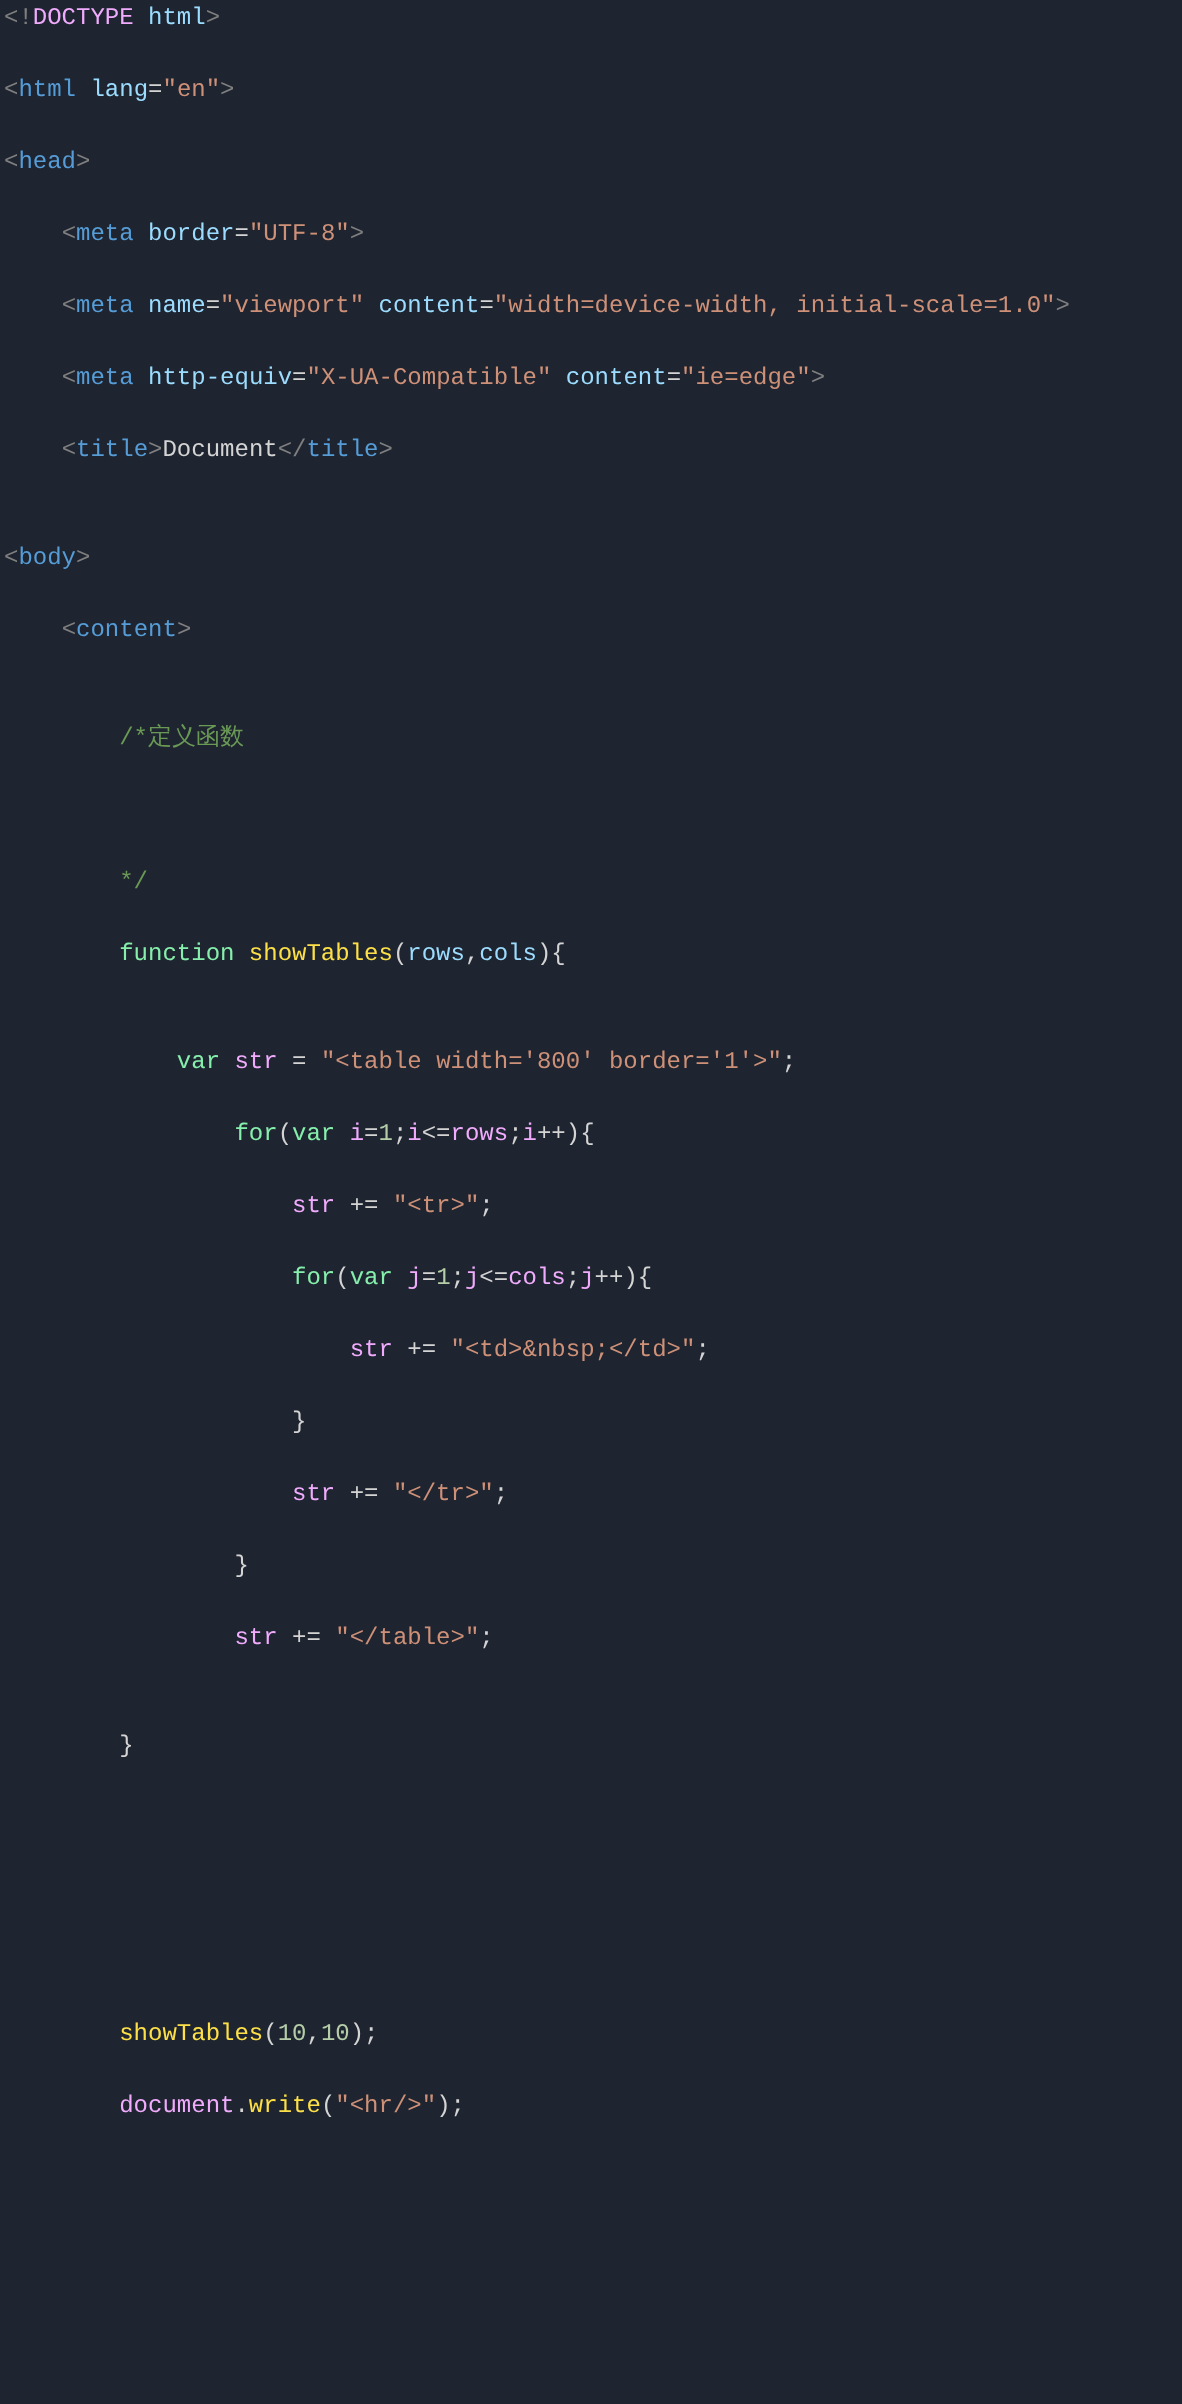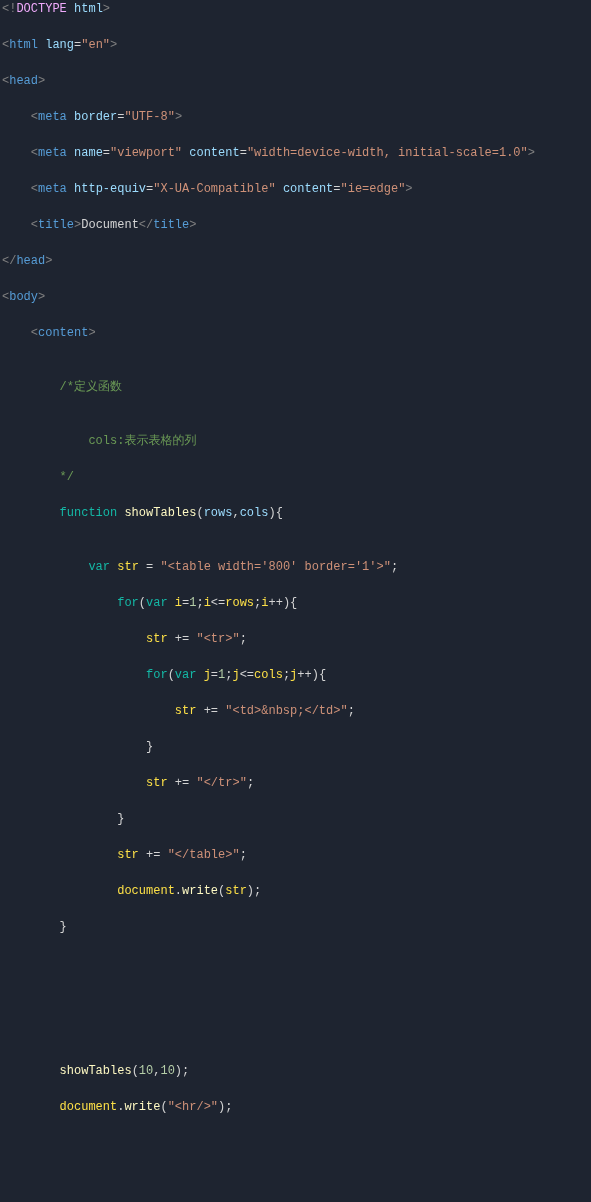--- a/index.html
+++ b/index.html
@@ -18,55 +18,53 @@
   }
   .empty-line { height: 18px; }
   
   .punct { color: #808080; } 
   .doctype { color: #f0abfc; } 
   .elem { color: #569cd6; } 
   .attr { color: #9cdcfe; } 
   .str { color: #ce9178; } 
   .text { color: #d4d4d4; } 
   .comment { color: #6a9955; text-align: right; } 
-  .kw { color: #14b8a6; margin-top: 16px; } 
-  .func { color: #fef9c3; } 
+  .kw { color: #86efac; margin-top: 16px; } 
+  .func { color: #fde047; } 
   .param { color: #9cdcfe; } 
-  .varname { color: #fde047; }
+  .varname { color: #f0abfc; }
   .num { color: #b5cea8; }
 </style>
 </head>
 <body>
 
 <div>
 <div class="code-line"><span class="punct">&lt;</span><span class="punct">!</span><span class="doctype">DOCTYPE</span><span> </span><span class="attr">html</span><span class="punct">&gt;</span></div>
 <div class="empty-line"></div>
 <div class="code-line"><span class="punct">&lt;</span><span class="elem">html</span><span> </span><span class="attr">lang</span><span class="text">=</span><span class="str">"</span><span class="str">en</span><span class="str">"</span><span class="punct">&gt;</span></div>
 <div class="empty-line"></div>
 <div class="code-line"><span class="punct">&lt;</span><span class="elem">head</span><span class="punct">&gt;</span></div>
 <div class="empty-line"></div>
 <div class="code-line"><span>    </span><span class="punct">&lt;</span><span class="elem">meta</span><span> </span><span class="attr">border</span><span class="text">=</span><span class="str">"</span><span class="str">UTF-8</span><span class="str">"</span><span class="punct">&gt;</span></div>
 <div class="empty-line"></div>
 <div class="code-line"><span>    </span><span class="punct">&lt;</span><span class="elem">meta</span><span> </span><span class="attr">name</span><span class="text">=</span><span class="str">"</span><span class="str">viewport</span><span class="str">"</span><span> </span><span class="attr">content</span><span class="text">=</span><span class="str">"</span><span class="str">width=device-width, initial-scale=1.0</span><span class="str">"</span><span class="punct">&gt;</span></div>
 <div class="empty-line"></div>
 <div class="code-line"><span>    </span><span class="punct">&lt;</span><span class="elem">meta</span><span> </span><span class="attr">http-equiv</span><span class="text">=</span><span class="str">"</span><span class="str">X-UA-Compatible</span><span class="str">"</span><span> </span><span class="attr">content</span><span class="text">=</span><span class="str">"</span><span class="str">ie=edge</span><span class="str">"</span><span class="punct">&gt;</span></div>
 <div class="empty-line"></div>
 <div class="code-line"><span>    </span><span class="punct">&lt;</span><span class="elem">title</span><span class="punct">&gt;</span><span class="text">Document</span><span class="punct">&lt;/</span><span class="elem">title</span><span class="punct">&gt;</span></div>
 <div class="empty-line"></div>
-<div class="code-line"><span class="punct">&lt;/</span><span class="elem">head</span><span class="punct">&gt;</span></div>
 <div class="empty-line"></div>
 <div class="code-line"><span class="punct">&lt;</span><span class="elem">body</span><span class="punct">&gt;</span></div>
 <div class="empty-line"></div>
 <div class="code-line"><span>    </span><span class="punct">&lt;</span><span class="elem">content</span><span class="punct">&gt;</span></div>
 <div class="empty-line"></div>
 <div class="empty-line"></div>
 <div class="code-line"><span>        </span><span class="comment">/*定义函数</span></div>
 <div class="empty-line"></div>
 <div class="empty-line"></div>
-<div class="code-line"><span>            </span><span class="comment">cols:表示表格的列</span></div>
 <div class="empty-line"></div>
 <div class="code-line"><span>        </span><span class="comment">*/</span></div>
 <div class="empty-line"></div>
 <div class="code-line"><span>        </span><span class="kw">function</span><span> </span><span class="func">showTables</span><span class="text">(</span><span class="param">rows</span><span class="text">,</span><span class="param">cols</span><span class="text">)</span><span class="text">{</span></div>
 <div class="empty-line"></div>
 <div class="empty-line"></div>
 <div class="code-line"><span>            </span><span class="kw">var</span><span> </span><span class="varname">str</span><span> </span><span class="text">=</span><span> </span><span class="str">"</span><span class="str">&lt;table width='800' border='1'&gt;</span><span class="str">"</span><span class="text">;</span></div>
 <div class="empty-line"></div>
 <div class="code-line"><span>                </span><span class="kw">for</span><span class="text">(</span><span class="kw">var</span><span> </span><span class="varname">i</span><span class="text">=</span><span class="num">1</span><span class="text">;</span><span class="varname">i</span><span class="text">&lt;=</span><span class="varname">rows</span><span class="text">;</span><span class="varname">i</span><span class="text">++</span><span class="text">)</span><span class="text">{</span></div>
 <div class="empty-line"></div>
@@ -77,21 +75,20 @@
 <div class="code-line"><span>                        </span><span class="varname">str</span><span> </span><span class="text">+=</span><span> </span><span class="str">"</span><span class="str">&lt;td&gt;&amp;nbsp;&lt;/td&gt;</span><span class="str">"</span><span class="text">;</span></div>
 <div class="empty-line"></div>
 <div class="code-line"><span>                    </span><span class="text">}</span></div>
 <div class="empty-line"></div>
 <div class="code-line"><span>                    </span><span class="varname">str</span><span> </span><span class="text">+=</span><span> </span><span class="str">"</span><span class="str">&lt;/tr&gt;</span><span class="str">"</span><span class="text">;</span></div>
 <div class="empty-line"></div>
 <div class="code-line"><span>                </span><span class="text">}</span></div>
 <div class="empty-line"></div>
 <div class="code-line"><span>                </span><span class="varname">str</span><span> </span><span class="text">+=</span><span> </span><span class="str">"</span><span class="str">&lt;/table&gt;</span><span class="str">"</span><span class="text">;</span></div>
 <div class="empty-line"></div>
-<div class="code-line"><span>                </span><span class="varname">document</span><span class="text">.</span><span class="func">write</span><span class="text">(</span><span class="varname">str</span><span class="text">)</span><span class="text">;</span></div>
 <div class="empty-line"></div>
 <div class="code-line"><span>        </span><span class="text">}</span></div>
 <div class="empty-line"></div>
 <div class="empty-line"></div>
 <div class="empty-line"></div>
 <div class="empty-line"></div>
 <div class="empty-line"></div>
 <div class="empty-line"></div>
 <div class="empty-line"></div>
 <div class="code-line"><span>        </span><span class="func">showTables</span><span class="text">(</span><span class="num">10</span><span class="text">,</span><span class="num">10</span><span class="text">)</span><span class="text">;</span></div>

